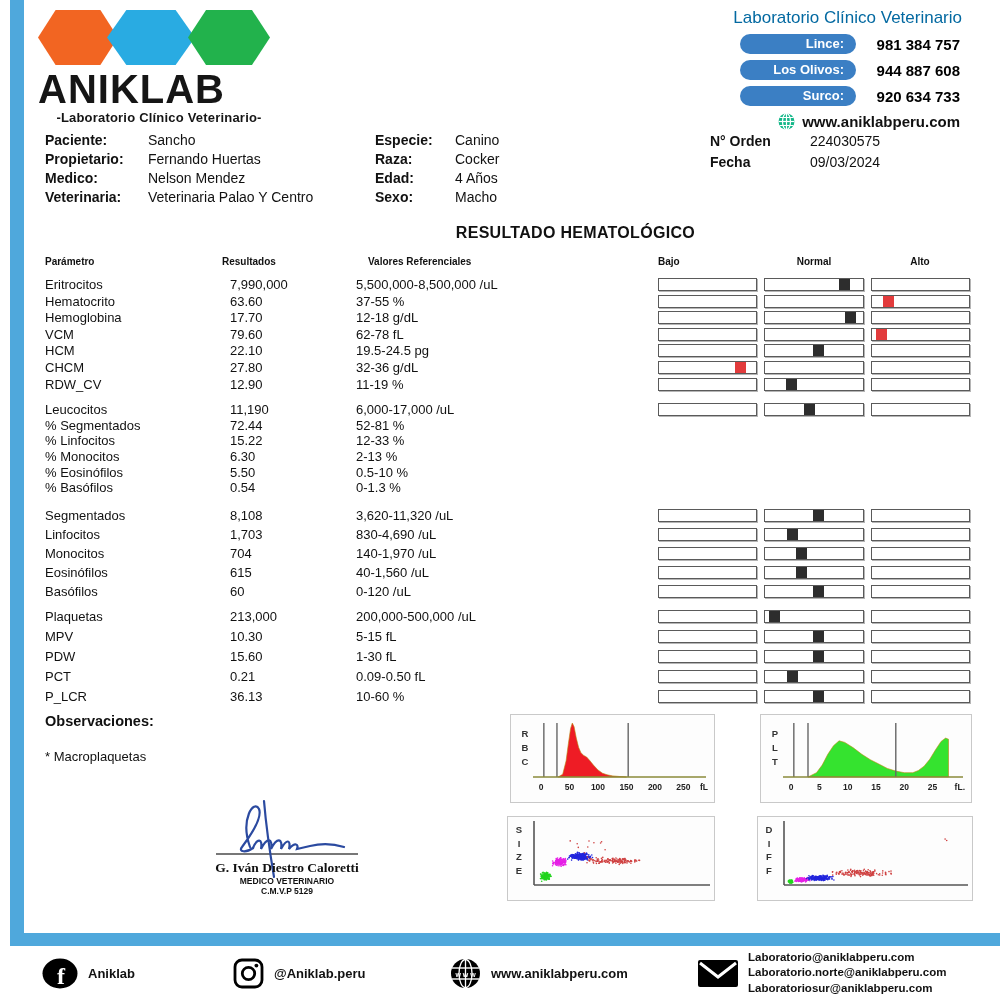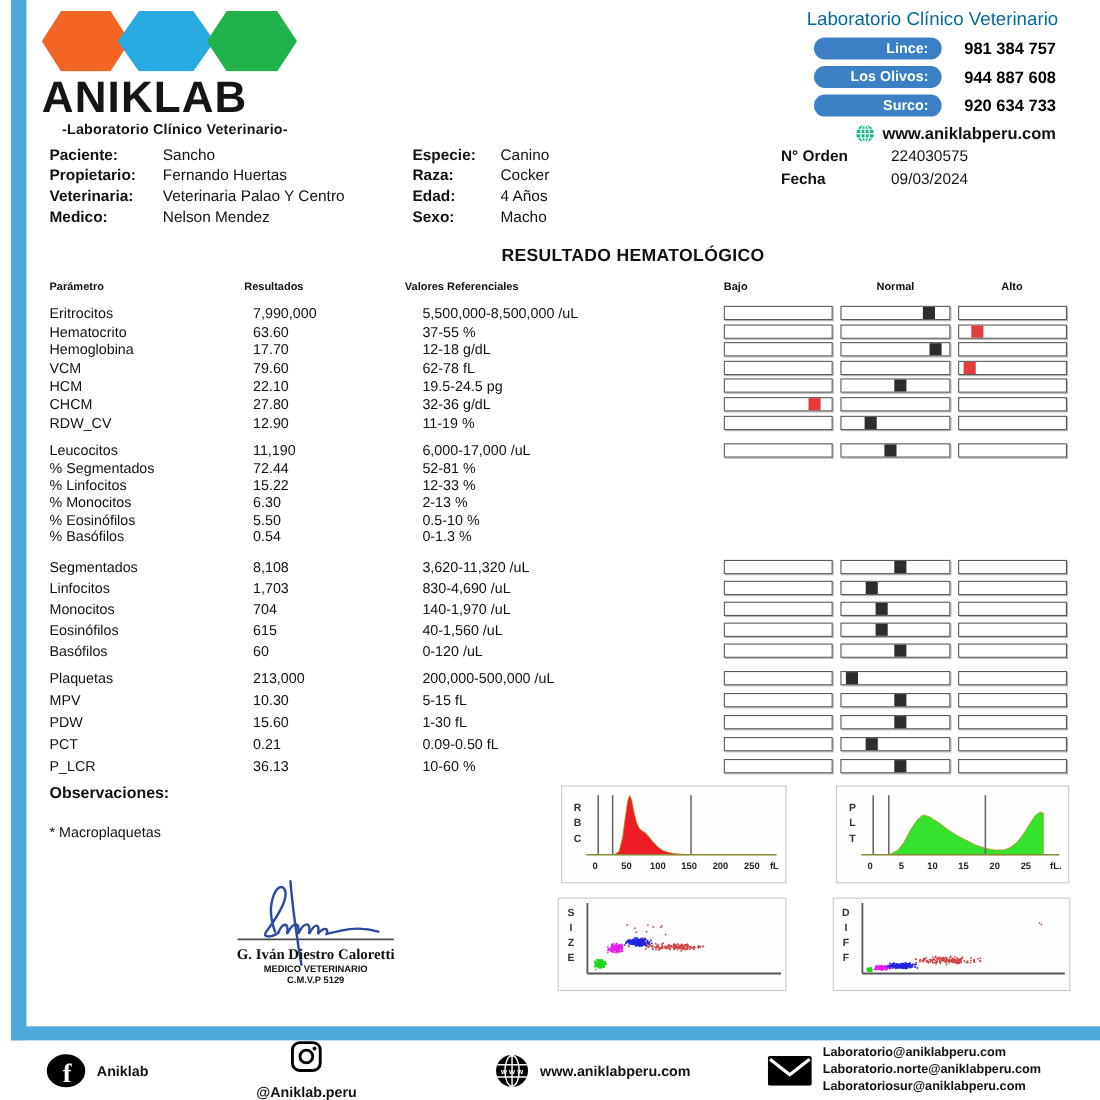--- a/index.html
+++ b/index.html
@@ -44,21 +44,21 @@
   .th-normal{left:764px;width:100px;text-align:center;}
   .th-alto{left:870px;width:100px;text-align:center;}
 
   #table-rows{position:absolute;left:0;top:277px;width:1000px;}
   .tgroup{position:relative;}
   .tgroup.g0 .trow{height:16.6px;} .tgroup.g1 .trow{height:15.6px;}
   .tgroup.g2 .trow{height:19.2px;} .tgroup.g3 .trow{height:20px;}
   .tgroup.g1{margin-top:9px;} .tgroup.g2{margin-top:12px;} .tgroup.g3{margin-top:5px;}
   .trow{position:relative;font-size:13px;}
   .c-param{position:absolute;left:45px;} .c-res{position:absolute;left:230px;}
-  .c-ref{position:absolute;left:384px;}
+  .c-ref{position:absolute;left:356px;}
   .c-bars{position:absolute;left:658px;top:1px;width:312px;height:13px;display:flex;gap:7px;}
   .bar{flex:1;border:1px solid #5a5a5a;background:#fff;position:relative;box-shadow:1px 1px 0 #b5b5b5;}
   .marker{position:absolute;top:0;bottom:0;width:11px;}
 
   .obs-title{position:absolute;left:45px;top:713px;font-weight:bold;font-size:14.5px;}
   .obs-note{position:absolute;left:45px;top:749px;font-size:13px;}
 
   
   .sig{position:absolute;left:198px;top:797px;width:178px;text-align:center;}
   .sig svg{overflow:visible;display:block;}
@@ -69,21 +69,21 @@
   .chart-box{position:absolute;background:#fdfdfd;border:1px solid #c9c9c9;}
   #chart-rbc{left:510px;top:714px;width:203px;height:87px;}
   #chart-plt{left:760px;top:714px;width:210px;height:87px;}
   #chart-size{left:507px;top:816px;width:206px;height:83px;}
   #chart-diff{left:757px;top:816px;width:214px;height:83px;}
 
   
   .footer{position:absolute;left:0;top:946px;width:1000px;height:54px;background:#fff;}
   .fitem{position:absolute;display:flex;align-items:center;gap:10px;top:0;height:54px;}
   .fitem .ftext{font-weight:bold;font-size:13px;}
-  #f-fb{left:42px;} #f-ig{left:233px;flex-direction:column;} #f-web{left:450px;} #f-mail{left:698px;}
+  #f-fb{left:42px;} #f-ig{left:233px;} #f-web{left:450px;} #f-mail{left:698px;}
   .emails{display:flex;flex-direction:column;justify-content:center;}
   .email{font-weight:bold;font-size:11.5px;line-height:15.5px;}
 </style>
 </head>
 <body>
 
 <div class="page">
   <div class="frame-left"></div>
   <div class="frame-bottom"></div>
 
@@ -129,26 +129,26 @@
   <div class="pf" id="pf-left">
       <div class="pf-row">
         <span class="pf-label">Paciente:</span>
         <span class="pf-value">Sancho</span>
       </div>
       <div class="pf-row">
         <span class="pf-label">Propietario:</span>
         <span class="pf-value">Fernando Huertas</span>
       </div>
       <div class="pf-row">
+        <span class="pf-label">Medico:</span>
+        <span class="pf-value">Nelson Mendez</span>
+      </div>
+      <div class="pf-row">
         <span class="pf-label">Veterinaria:</span>
         <span class="pf-value">Veterinaria Palao Y Centro</span>
-      </div>
-      <div class="pf-row">
-        <span class="pf-label">Medico:</span>
-        <span class="pf-value">Nelson Mendez</span>
       </div>
     </div>
   <div class="pf" id="pf-mid">
       <div class="pf-row">
         <span class="pf-label">Especie:</span>
         <span class="pf-value">Canino</span>
       </div>
       <div class="pf-row">
         <span class="pf-label">Raza:</span>
         <span class="pf-value">Cocker</span>

